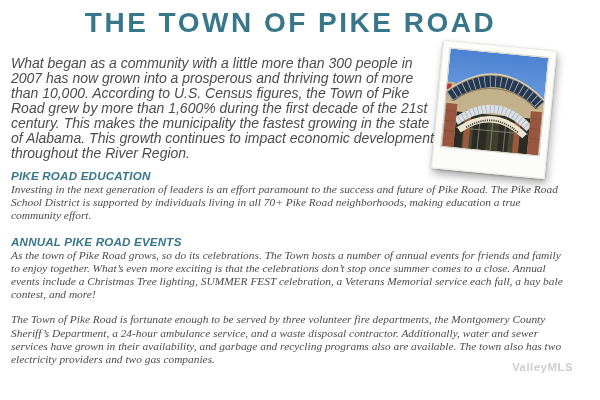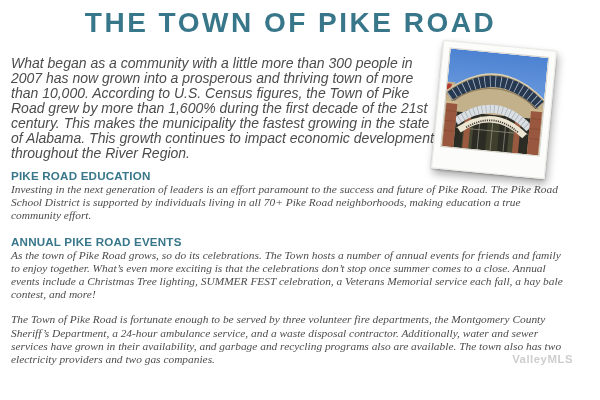--- a/index.html
+++ b/index.html
@@ -31,20 +31,21 @@
     font-style:italic;
     color:#4C4C4C;
   }
   .section{margin-top:12px;}
   .section.first{margin-top:8px;}
   .section-heading{
     margin:0;
     font-size:11.6px;
     line-height:13px;
     font-weight:700;
+    font-style:italic;
     letter-spacing:0.2px;
     color:#38768A;
   }
   .section-body{
     margin:1px 0 0 0;
     font-size:11.4px;
     line-height:13.2px;
     font-style:italic;
     color:#4C4C4C;
     font-family:Liberation Serif, serif;
@@ -55,21 +56,21 @@
     text-align:right;
     font-size:11.4px;
     line-height:13.2px;
     font-style:italic;
     color:#4C4C4C;
     padding-right:2px;
   }
   .watermark{
     position:absolute;
     right:-6px;
-    top:0;
+    top:8px;
     font-style:normal;
     font-weight:700;
     color:#BDBDBD;
     opacity:0.75;
     letter-spacing:0.5px;
     pointer-events:none;
   }
   .polaroid{
     position:absolute;
     top:45px;

